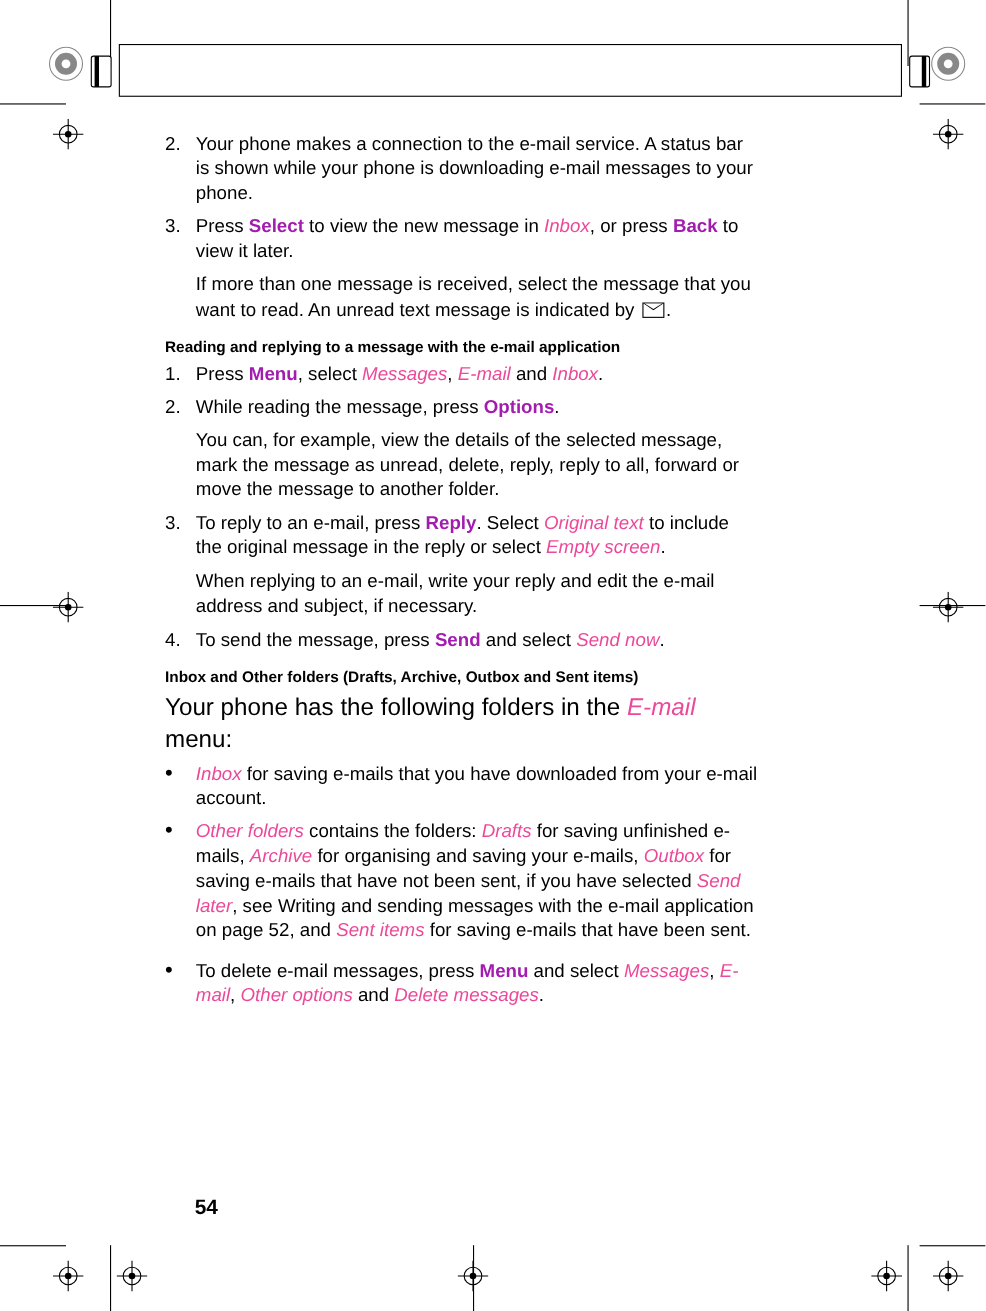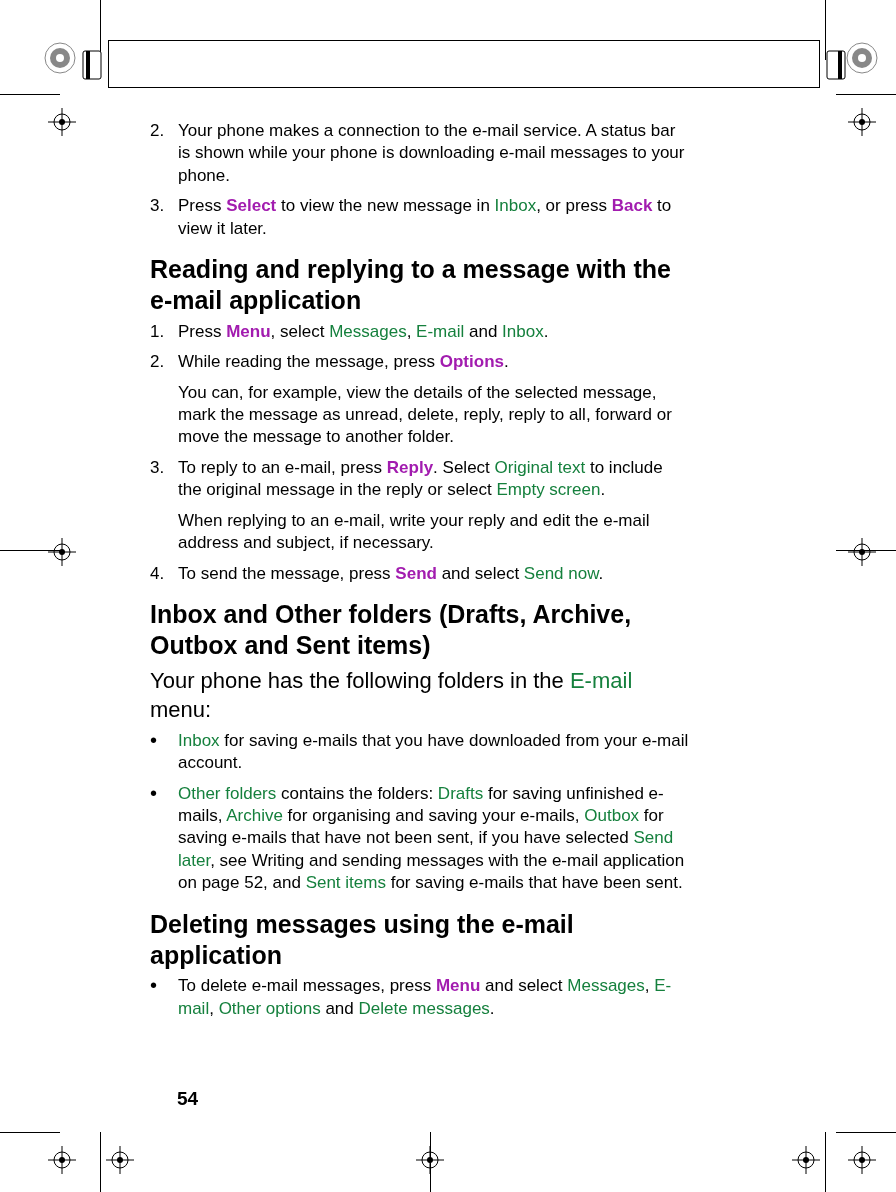--- a/index.html
+++ b/index.html
@@ -68,32 +68,32 @@
   ul.bullets > li {
     display: flex;
     font-size: 17px;
     line-height: 1.32;
     margin-bottom: 8px;
   }
   ul.bullets > li .bul { width: 28px; flex: 0 0 28px; font-size: 20px; line-height: 1; }
 
   .heading {
     font-weight: bold;
-    font-size: 25px;
+    font-size: 14px;
     line-height: 1.25;
     margin: 10px 0 4px 0;
   }
   .para {
     font-size: 22px;
     line-height: 1.32;
     margin: 0 0 6px 0;
   }
 
   .term-b { font-weight: bold; color: #a21caf; }
-  .term-i { color: #15803d; }
+  .term-i { font-style: italic; color: #ec4899; }
 
   .env-icon {
     display: inline-block;
     vertical-align: -2px;
     width: 18px; height: 12px;
     border: 1px solid #000;
     background: #fff;
     position: relative;
     margin: 0 2px;
   }
@@ -249,20 +249,21 @@
       <li>
         <span class="num">2.</span>
         <span class="txt">
           <p><span>Your phone makes a connection to the e-mail service. A status bar is shown while your phone is downloading e-mail messages to your phone.</span></p>
         </span>
       </li>
       <li>
         <span class="num">3.</span>
         <span class="txt">
           <p><span>Press </span><span class="term-b">Select</span><span> to view the new message in </span><span class="term-i">Inbox</span><span>, or press </span><span class="term-b">Back</span><span> to view it later.</span></p>
+          <p><span>If more than one message is received, select the message that you want to read. An unread text message is indicated by </span><span class="env-icon"></span><span>.</span></p>
         </span>
       </li>
     </ol>
 
   <div class="heading">Reading and replying to a message with the e-mail application</div>
   <ol class="steps" id="reading-steps">
       <li>
         <span class="num">1.</span>
         <span class="txt">
           <p><span>Press </span><span class="term-b">Menu</span><span>, select </span><span class="term-i">Messages</span><span>, </span><span class="term-i">E-mail</span><span> and </span><span class="term-i">Inbox</span><span>.</span></p>
@@ -300,21 +301,20 @@
         </span>
       </li>
       <li>
         <span class="bul">•</span>
         <span class="txt">
           <p><span class="term-i">Other folders</span><span> contains the folders: </span><span class="term-i">Drafts</span><span> for saving unfinished e-mails, </span><span class="term-i">Archive</span><span> for organising and saving your e-mails, </span><span class="term-i">Outbox</span><span> for saving e-mails that have not been sent, if you have selected </span><span class="term-i">Send later</span><span>, see Writing and sending messages with the e-mail application on page 52, and </span><span class="term-i">Sent items</span><span> for saving e-mails that have been sent.</span></p>
         </span>
       </li>
     </ul>
 
-  <div class="heading">Deleting messages using the e-mail application</div>
   <ul class="bullets" id="delete-bullets">
       <li>
         <span class="bul">•</span>
         <span class="txt">
           <p><span>To delete e-mail messages, press </span><span class="term-b">Menu</span><span> and select </span><span class="term-i">Messages</span><span>,  </span><span class="term-i">E-mail</span><span>, </span><span class="term-i">Other options</span><span> and </span><span class="term-i">Delete messages</span><span>.</span></p>
         </span>
       </li>
     </ul>
 </div>
 

